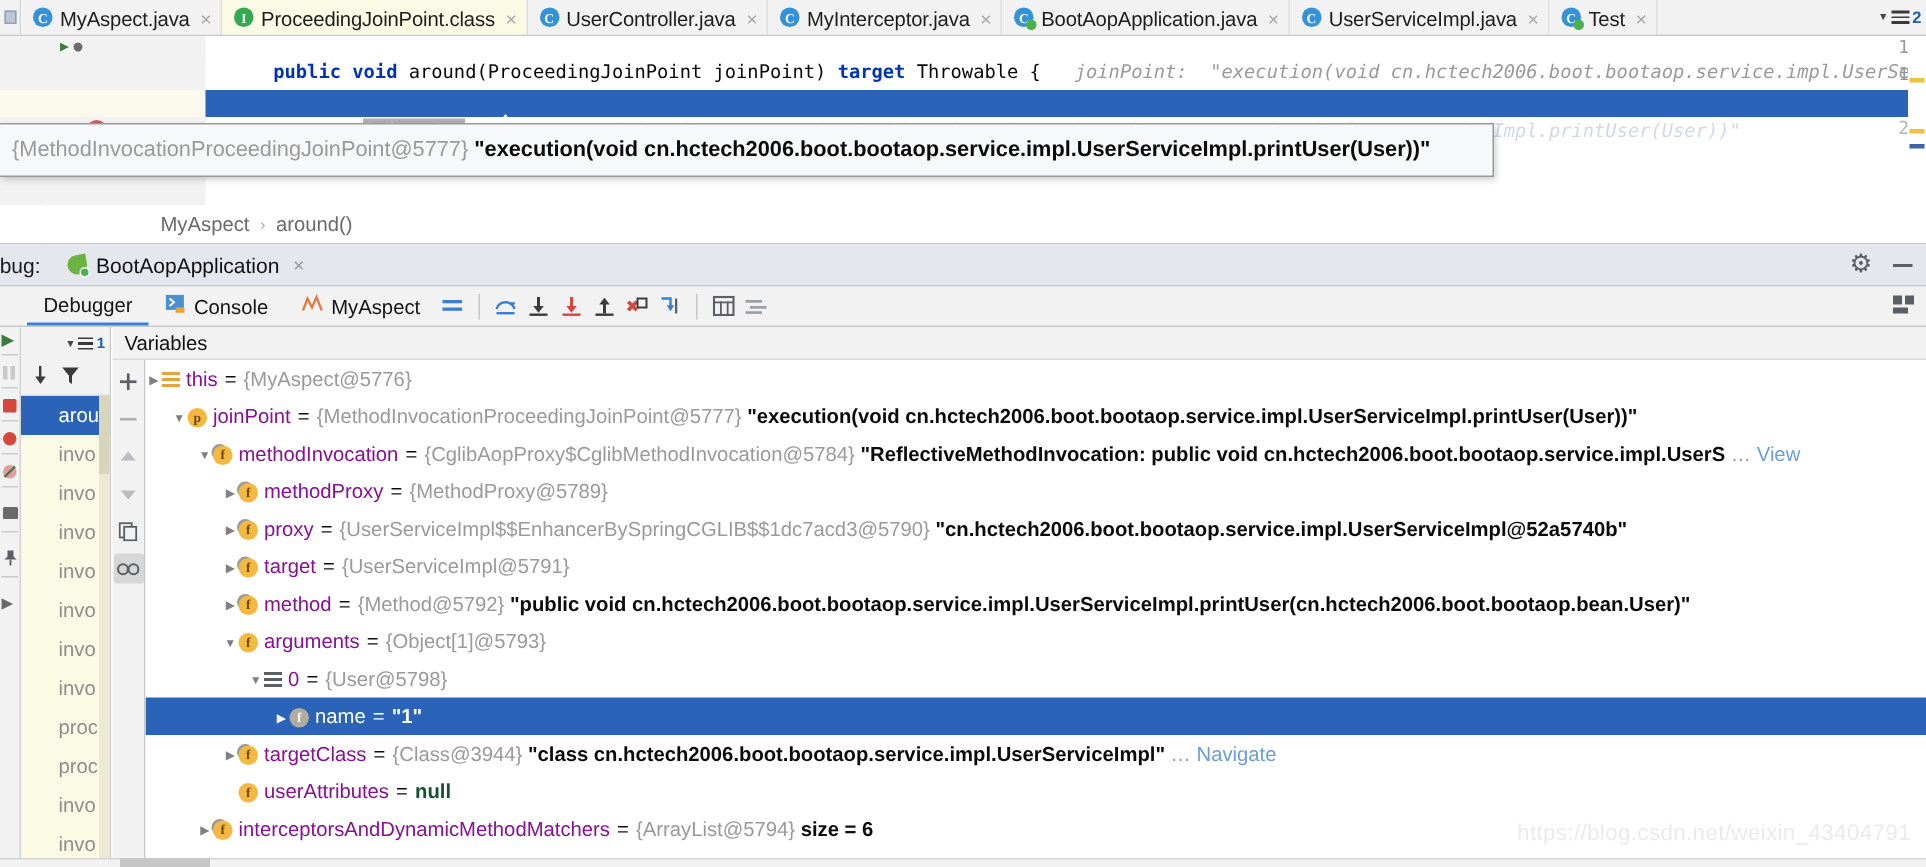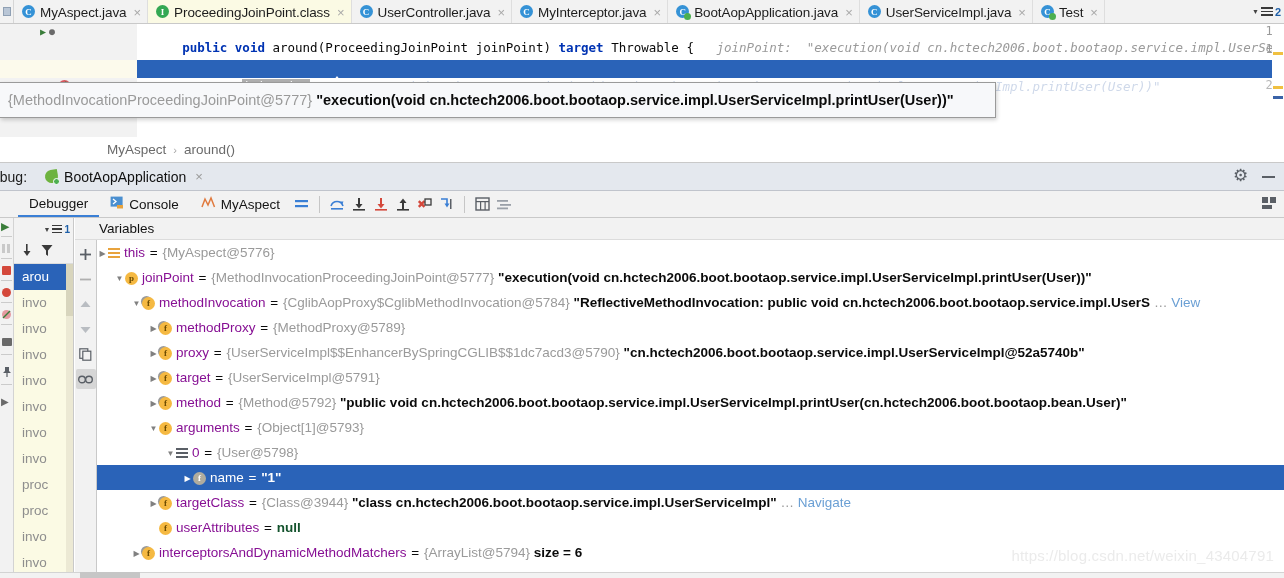--- a/index.html
+++ b/index.html
@@ -222,42 +222,42 @@
   }
   .frames-head .cc { font-size: 10px; color: #1e5fa8; font-weight: bold; }
   .frames-head .ln { display: inline-block; }
   .frames-head .ln i { display: block; width: 10px; height: 1.6px; background: #3a3a3a; margin: 1.8px 0; }
   .frames-toolbar {
     height: 24px; display: flex; align-items: center; gap: 8px;
     padding-left: 7px; background: #f2f2f2; border-bottom: 1px solid #dcdcdc;
   }
   .frames-list { position: relative; background: #fbfae4; height: 312px; overflow: hidden; }
   .frame-row {
-    height: 26px; line-height: 26px; padding-left: 8px;
+    height: 26px; line-height: 26px; padding-left: 25px;
     font-size: 13.5px; color: #8e8e8e; white-space: nowrap; overflow: hidden;
   }
   .frame-row.sel { background: #2a63b8; color: #ffffff; }
   .frames-scroll {
     position: absolute; right: 0; top: 46px; width: 7px; height: 312px; background: #ece9d4;
   }
   .frames-scroll .thumb { position: absolute; right: 0; top: 0; width: 7px; height: 52px; background: #d8d5bd; }
 
   
   .vars-toolbar {
     position: absolute; left: 75px; top: 240px; width: 22px; height: 338px;
     background: #f2f2f2; border-right: 1px solid #c9c9c9;
     display: flex; flex-direction: column; align-items: center; padding-top: 4px; gap: 5px;
   }
   .vt-btn { width: 20px; height: 20px; display: flex; align-items: center; justify-content: center; }
   .vt-btn.active { background: #d6d6d6; border-radius: 2px; }
 
   .vars-head {
     position: absolute; left: 75px; top: 218px; width: 1209px; height: 22px;
     background: #f2f2f2; border-bottom: 1px solid #dcdcdc;
-    display: flex; align-items: center; padding-left: 24px;
+    display: flex; align-items: center; padding-left: 8px;
     font-size: 13.5px; color: #111;
   }
   .vars {
     position: absolute; left: 97px; top: 240px; width: 1187px; height: 338px;
     background: #ffffff; overflow: hidden;
   }
   .vrow {
     position: relative; height: 25px; line-height: 25px;
     white-space: nowrap; font-size: 13.5px; overflow: hidden;
   }

